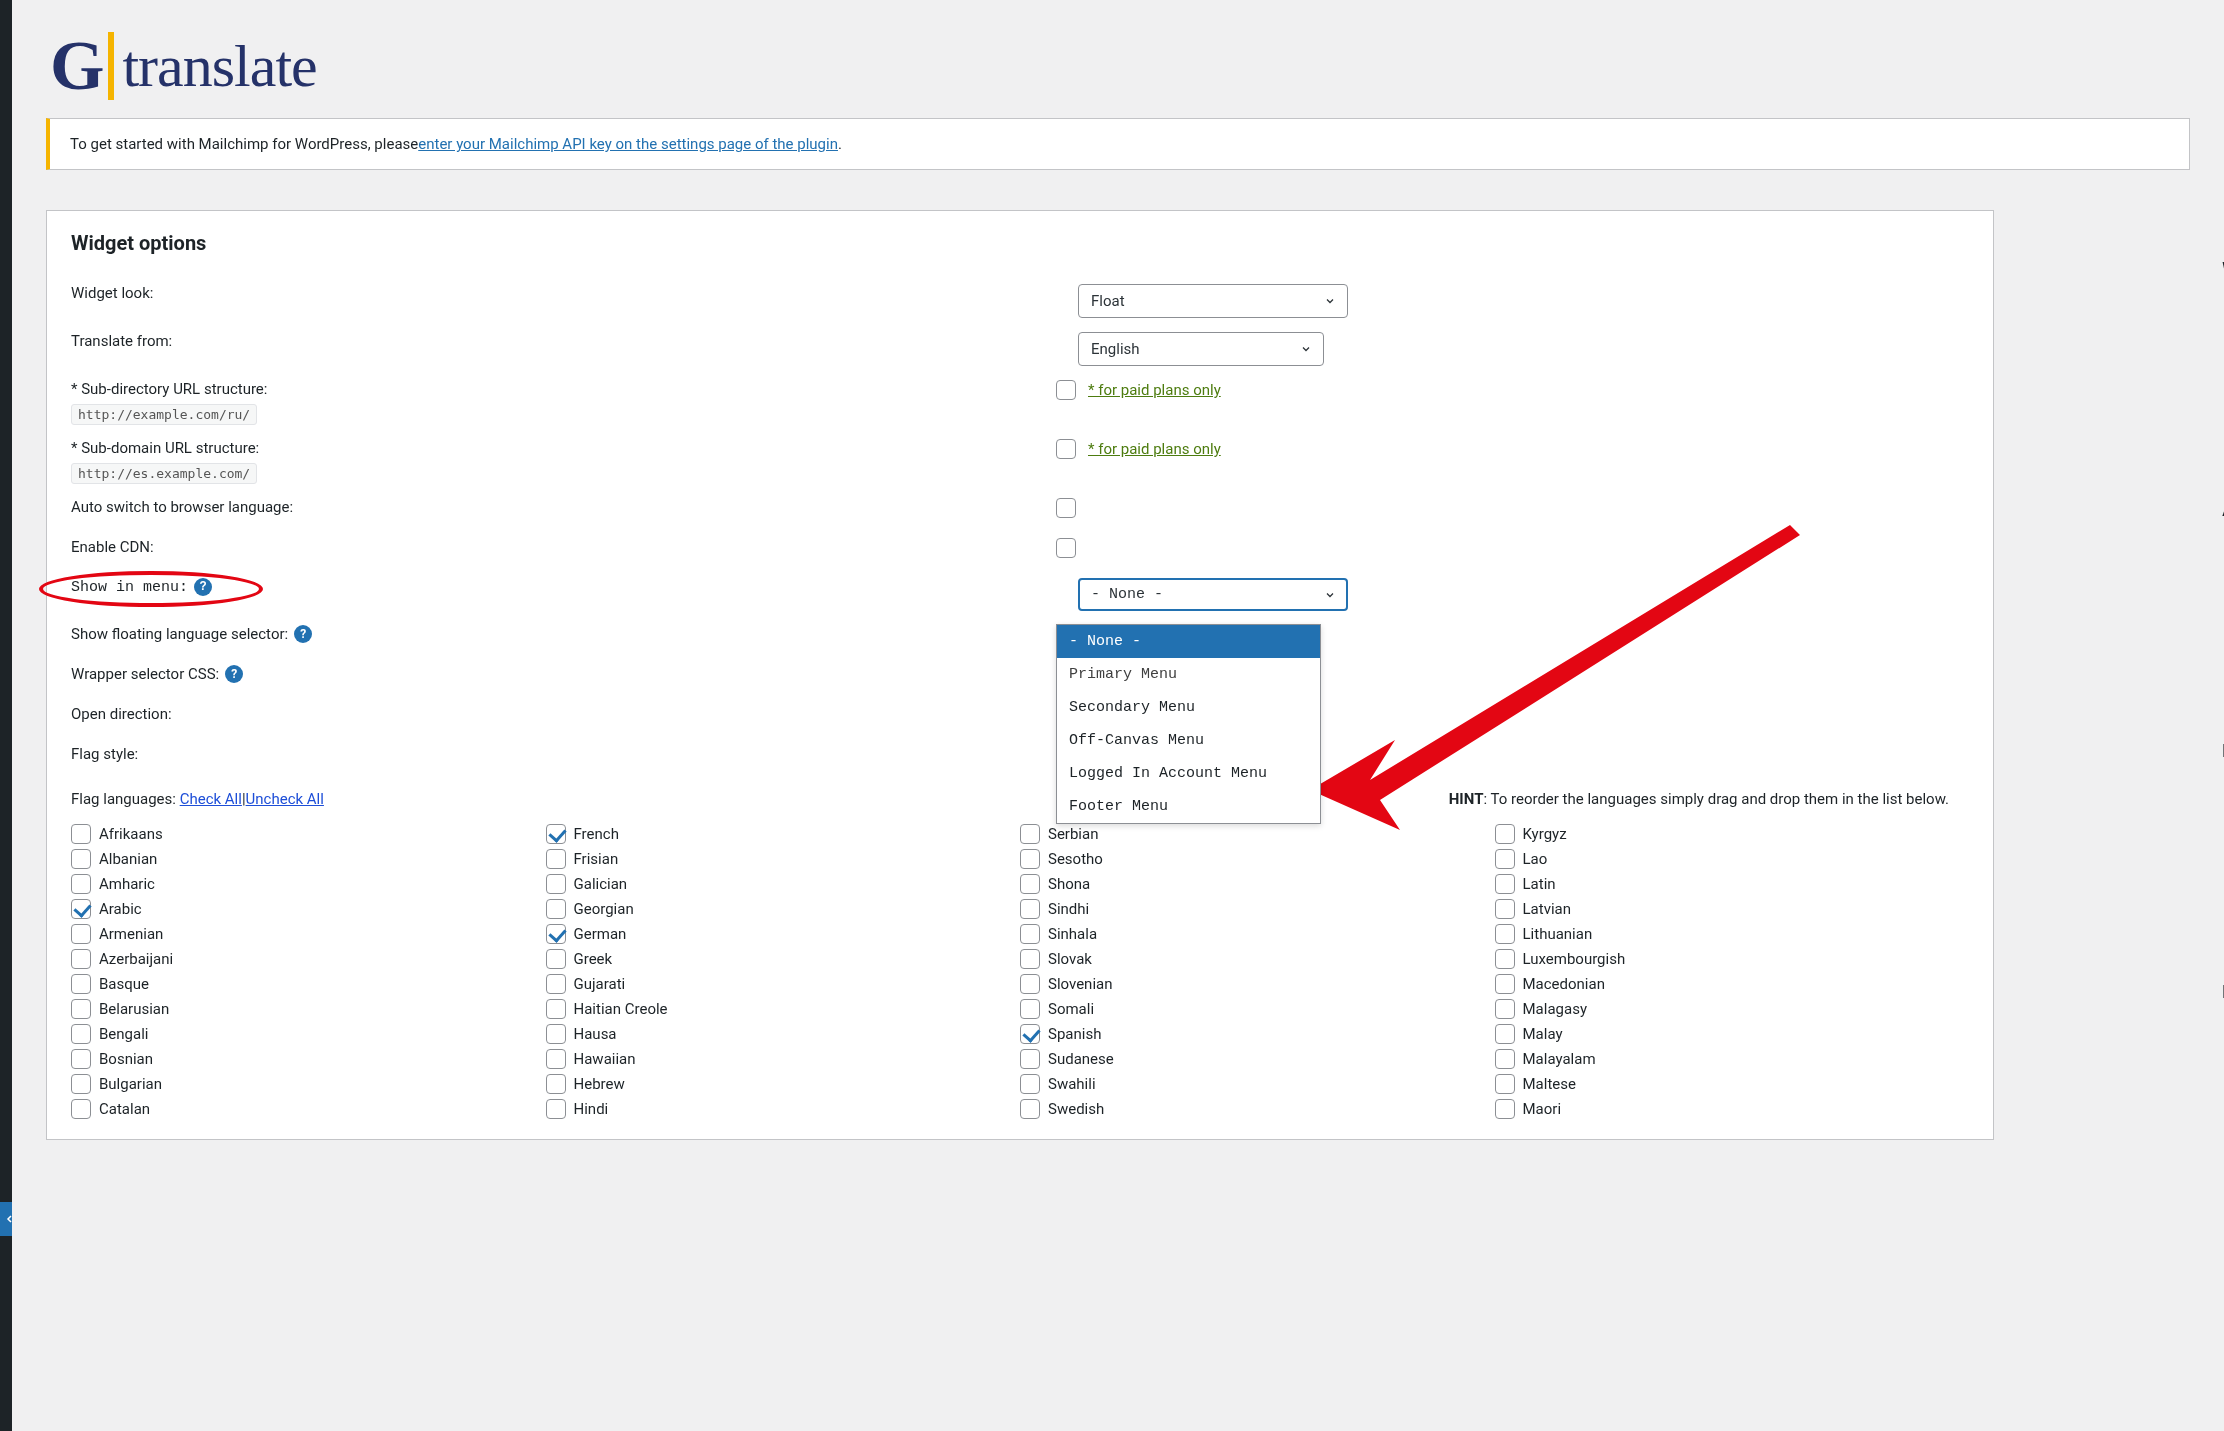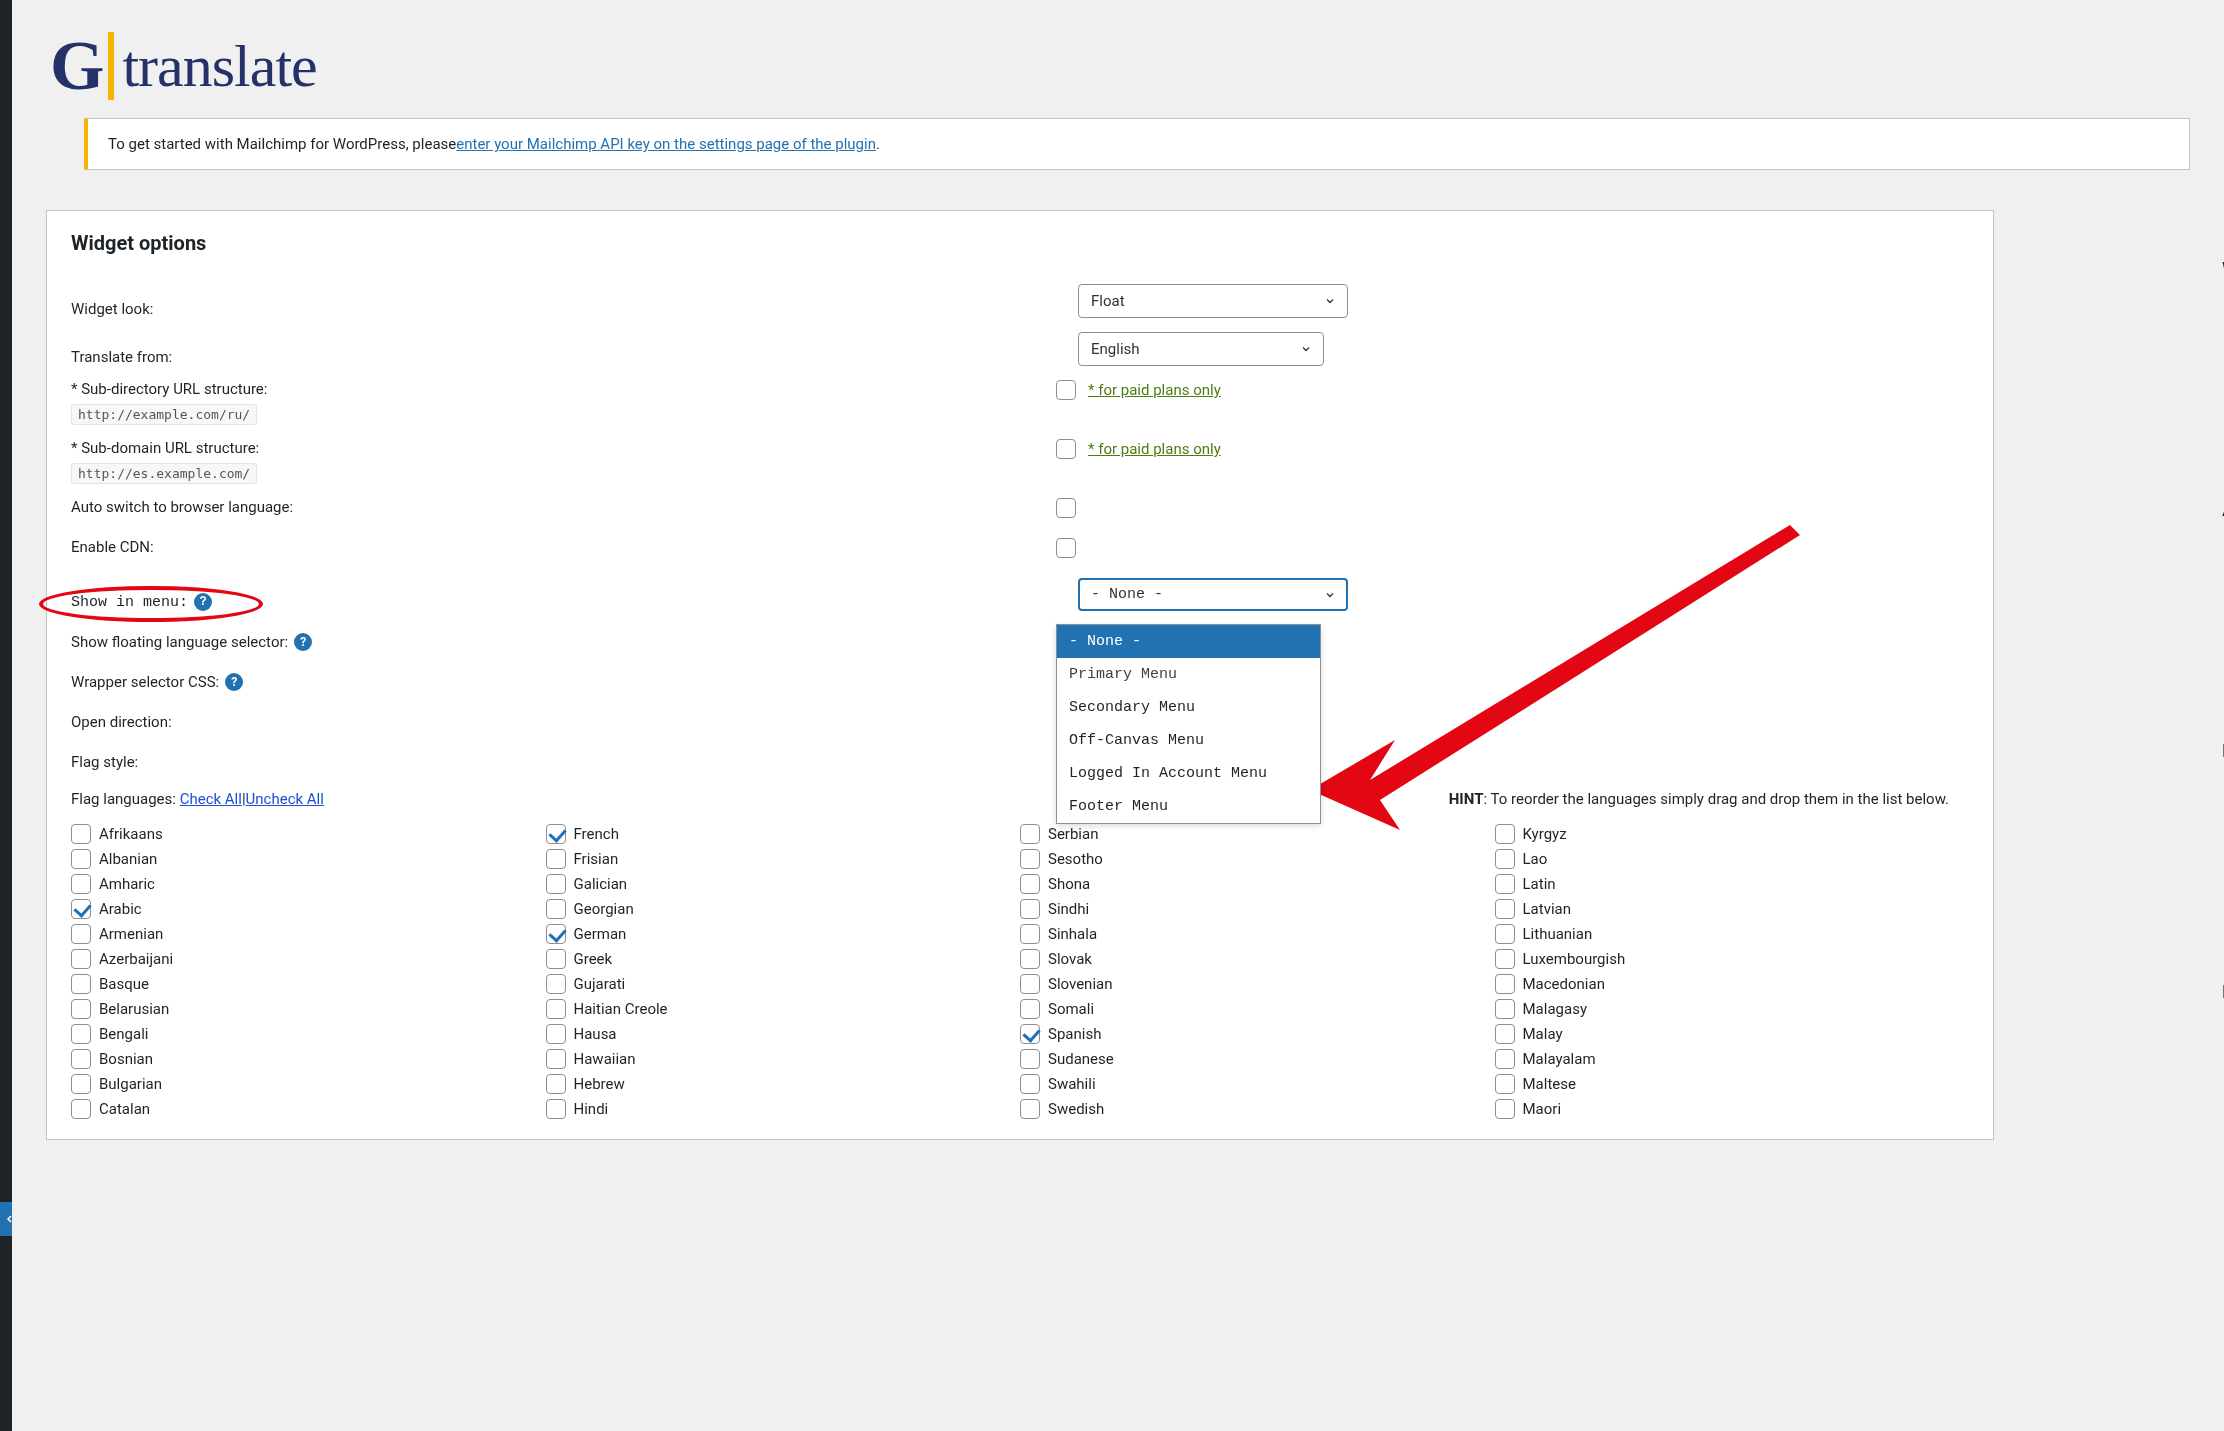--- a/index.html
+++ b/index.html
@@ -38,32 +38,32 @@
     background: #f0f0f1;
     padding: 18px 34px 0 34px;
   }
   .logo-row { display:flex; align-items:center; height:96px; padding-left:4px; }
   .logo-g { font-family: Georgia, "Times New Roman", serif; font-weight: 900; font-size: 70px; color:#253269; letter-spacing:-2px; }
   .logo-bar { width:6px; height:68px; background:#f5b400; margin:0 8px 0 6px; }
   .logo-text { font-family: Georgia, "Times New Roman", serif; font-size: 60px; color:#253269; font-weight:400; letter-spacing:-1px;}
   .notice {
     border:1px solid #c3c4c7; border-left:4px solid #f5b400; background:#fff;
     padding: 16px 20px; font-size:15px; color:#1d2327;
-    display:flex; align-items:center; margin-top:4px;margin-left:38px;
+    display:flex; align-items:center; margin-top:4px;
   }
   .notice a { color:#2271b1; text-decoration:underline; }
   .panel {
     margin-top: 40px;
     background:#fff; border:1px solid #c3c4c7;
     padding: 20px 24px 20px 24px;
     width: 1948px;
   }
   .panel h2 { font-size:20px; font-weight:700; margin-bottom:22px; }
   .form-row { display:flex; align-items:flex-start; padding: 7px 0 7px 0; min-height: 40px; }
-  .form-row.align-center { align-items:flex-end; }
+  .form-row.align-center { align-items:flex-start; }
   .form-label-col { width: 985px; flex-shrink:0; font-size:15px; color:#1d2327; display:flex; flex-direction:column; justify-content:center;}
   .form-label-col .lbl { display:flex; align-items:center; gap:6px;}
   .form-label-col code {
     font-family: Menlo, Monaco, Consolas, monospace;
     font-size: 13px; background:#f6f7f7; border:1px solid #e2e4e7;
     padding:2px 6px; border-radius:3px; margin-top:6px; width:fit-content; color:#555;
   }
   .form-ctrl-col { display:flex; align-items:center; gap:12px; font-size:15px;}
   .select {
     appearance:none; -webkit-appearance:none;

